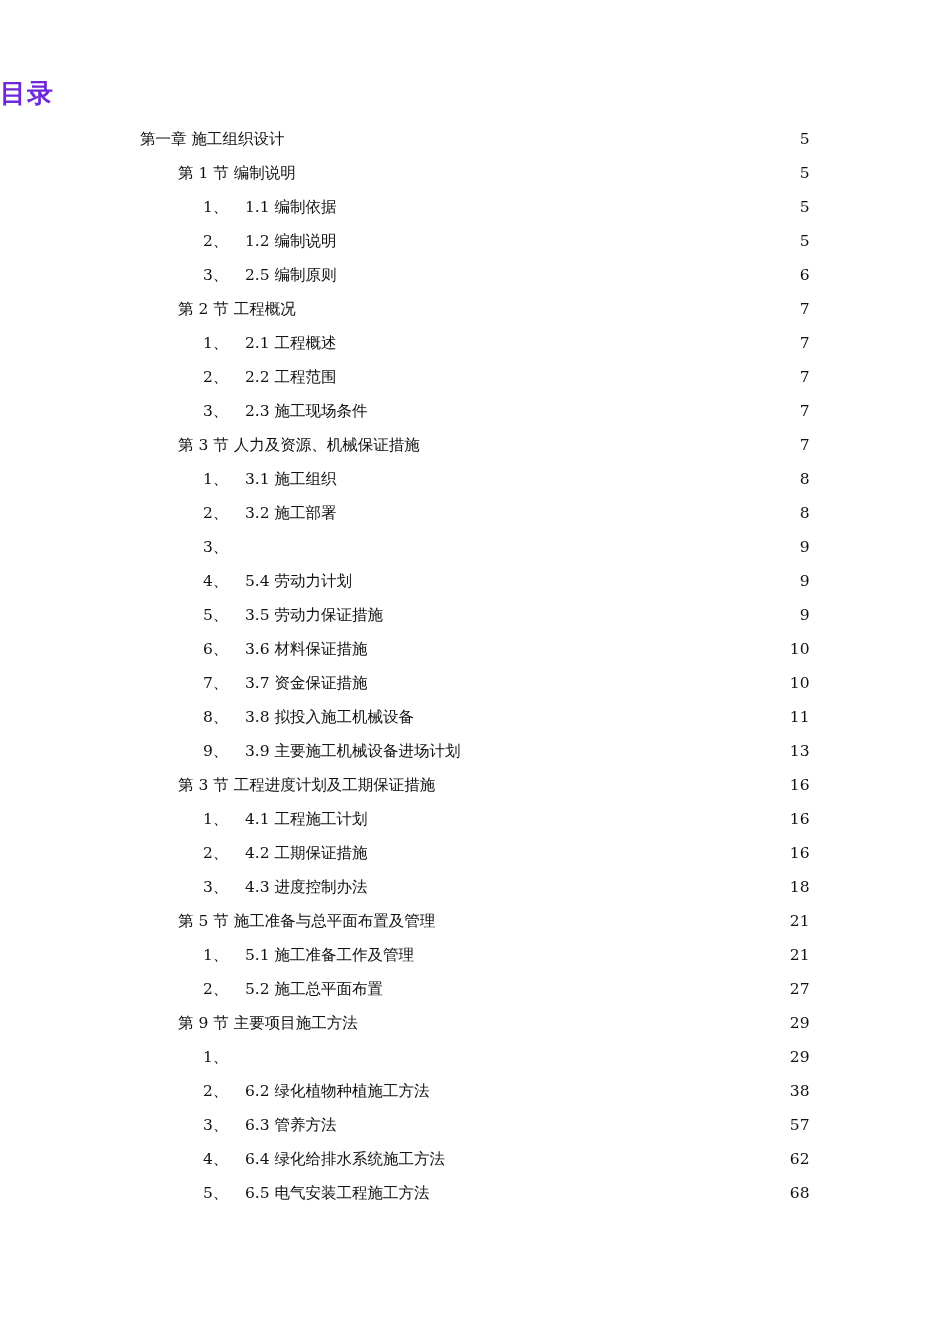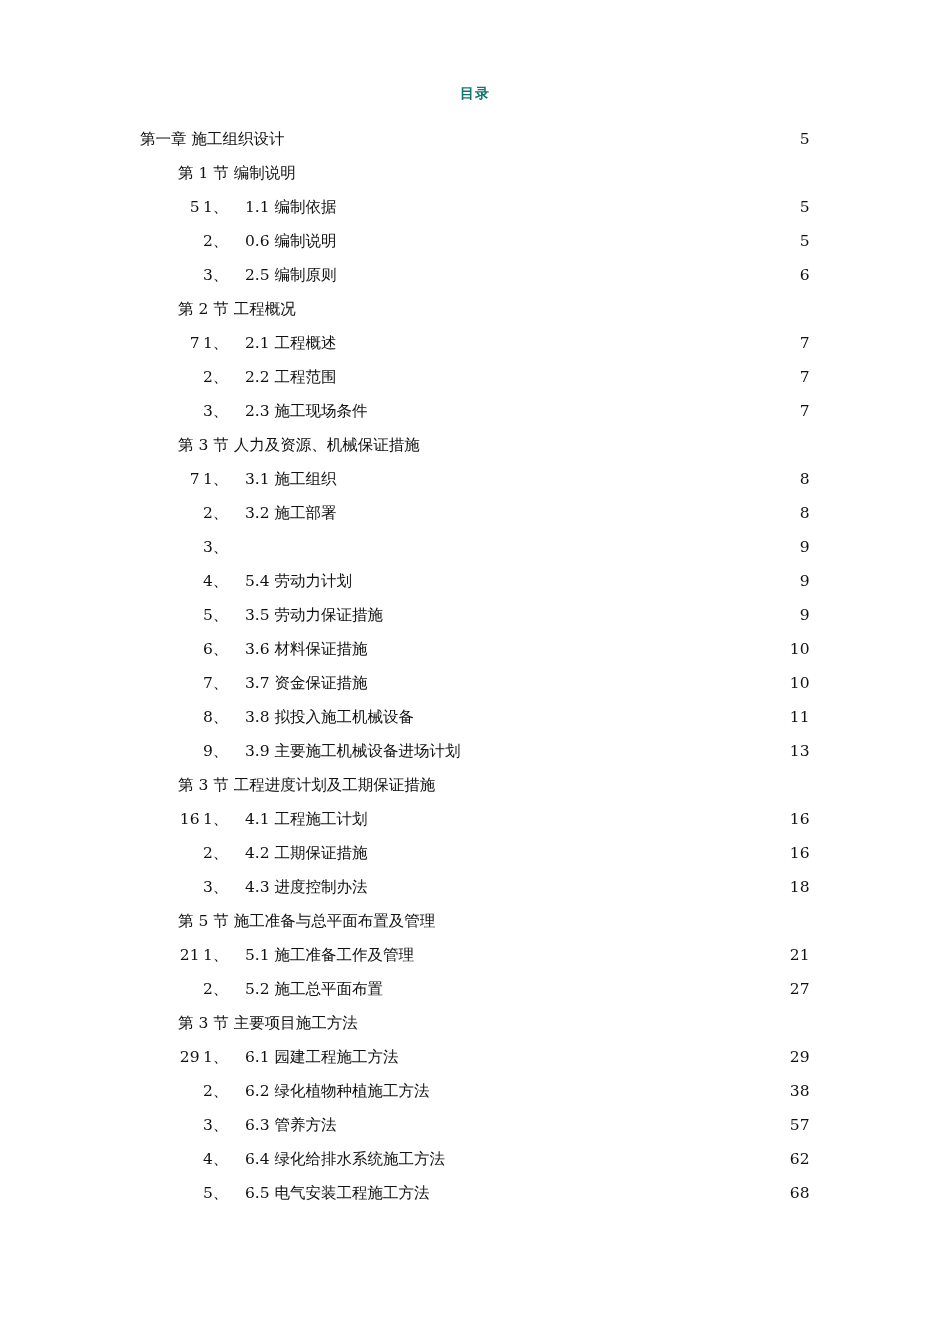--- a/index.html
+++ b/index.html
@@ -15,50 +15,49 @@
   .page {
     position: relative;
     width: 950px;
     height: 1344px;
     background: #ffffff;
     margin: 0 auto;
     overflow: hidden;
     box-sizing: border-box;
   }
   .doc-title {
-    text-align: center;
     font-family: "DejaVu Sans", "Liberation Sans", sans-serif;
     font-weight: bold;
-    font-size: 14px;
+    font-size: 26px;
     letter-spacing: 1px;
     margin: 0;
     padding-top: 78px;
     padding-bottom: 0;
     line-height: 30px;
-    color: #0f766e;
+    color: #6d28d9;
   }
   .toc {
     margin: 0;
     padding: 0;
     list-style: none;
     padding-top: 14px;
   }
   .toc-row {
     display: flex;
     align-items: flex-start;
     height: 34px;
     font-size: 15.5px;
     line-height: 34px;
     color: #111111;
     white-space: nowrap;
     padding-right: 140px;
   }
   
   .lvl-1 { padding-left: 140px; }
-  .lvl-2 { padding-left: 178px; flex-direction: column; }
+  .lvl-2 { padding-left: 178px; }
   .lvl-3 { padding-left: 203px; }
 
   .row-num {
     flex: 0 0 auto;
     display: inline-block;
     width: 42px;
   }
   .row-label {
     flex: 0 0 auto;
     display: inline-block;
@@ -109,21 +108,21 @@
         <span class="row-page">5</span>
       </div>
       <div class="toc-row lvl-3">
         <span class="row-num">1、</span>
         <span class="row-label">1.1 编制依据</span>
         <span class="leader"></span>
         <span class="row-page">5</span>
       </div>
       <div class="toc-row lvl-3">
         <span class="row-num">2、</span>
-        <span class="row-label">0.6 编制说明</span>
+        <span class="row-label">1.2 编制说明</span>
         <span class="leader"></span>
         <span class="row-page">5</span>
       </div>
       <div class="toc-row lvl-3">
         <span class="row-num">3、</span>
         <span class="row-label">2.5 编制原则</span>
         <span class="leader"></span>
         <span class="row-page">6</span>
       </div>
       <div class="toc-row lvl-2">
@@ -241,27 +240,26 @@
         <span class="leader"></span>
         <span class="row-page">21</span>
       </div>
       <div class="toc-row lvl-3">
         <span class="row-num">2、</span>
         <span class="row-label">5.2 施工总平面布置</span>
         <span class="leader"></span>
         <span class="row-page">27</span>
       </div>
       <div class="toc-row lvl-2">
-        <span class="row-label">第 3 节  主要项目施工方法</span>
+        <span class="row-label">第 9 节  主要项目施工方法</span>
         <span class="leader"></span>
         <span class="row-page">29</span>
       </div>
       <div class="toc-row lvl-3">
         <span class="row-num">1、</span>
-        <span class="row-label">6.1 园建工程施工方法</span>
         <span class="leader"></span>
         <span class="row-page">29</span>
       </div>
       <div class="toc-row lvl-3">
         <span class="row-num">2、</span>
         <span class="row-label">6.2 绿化植物种植施工方法</span>
         <span class="leader"></span>
         <span class="row-page">38</span>
       </div>
       <div class="toc-row lvl-3">

